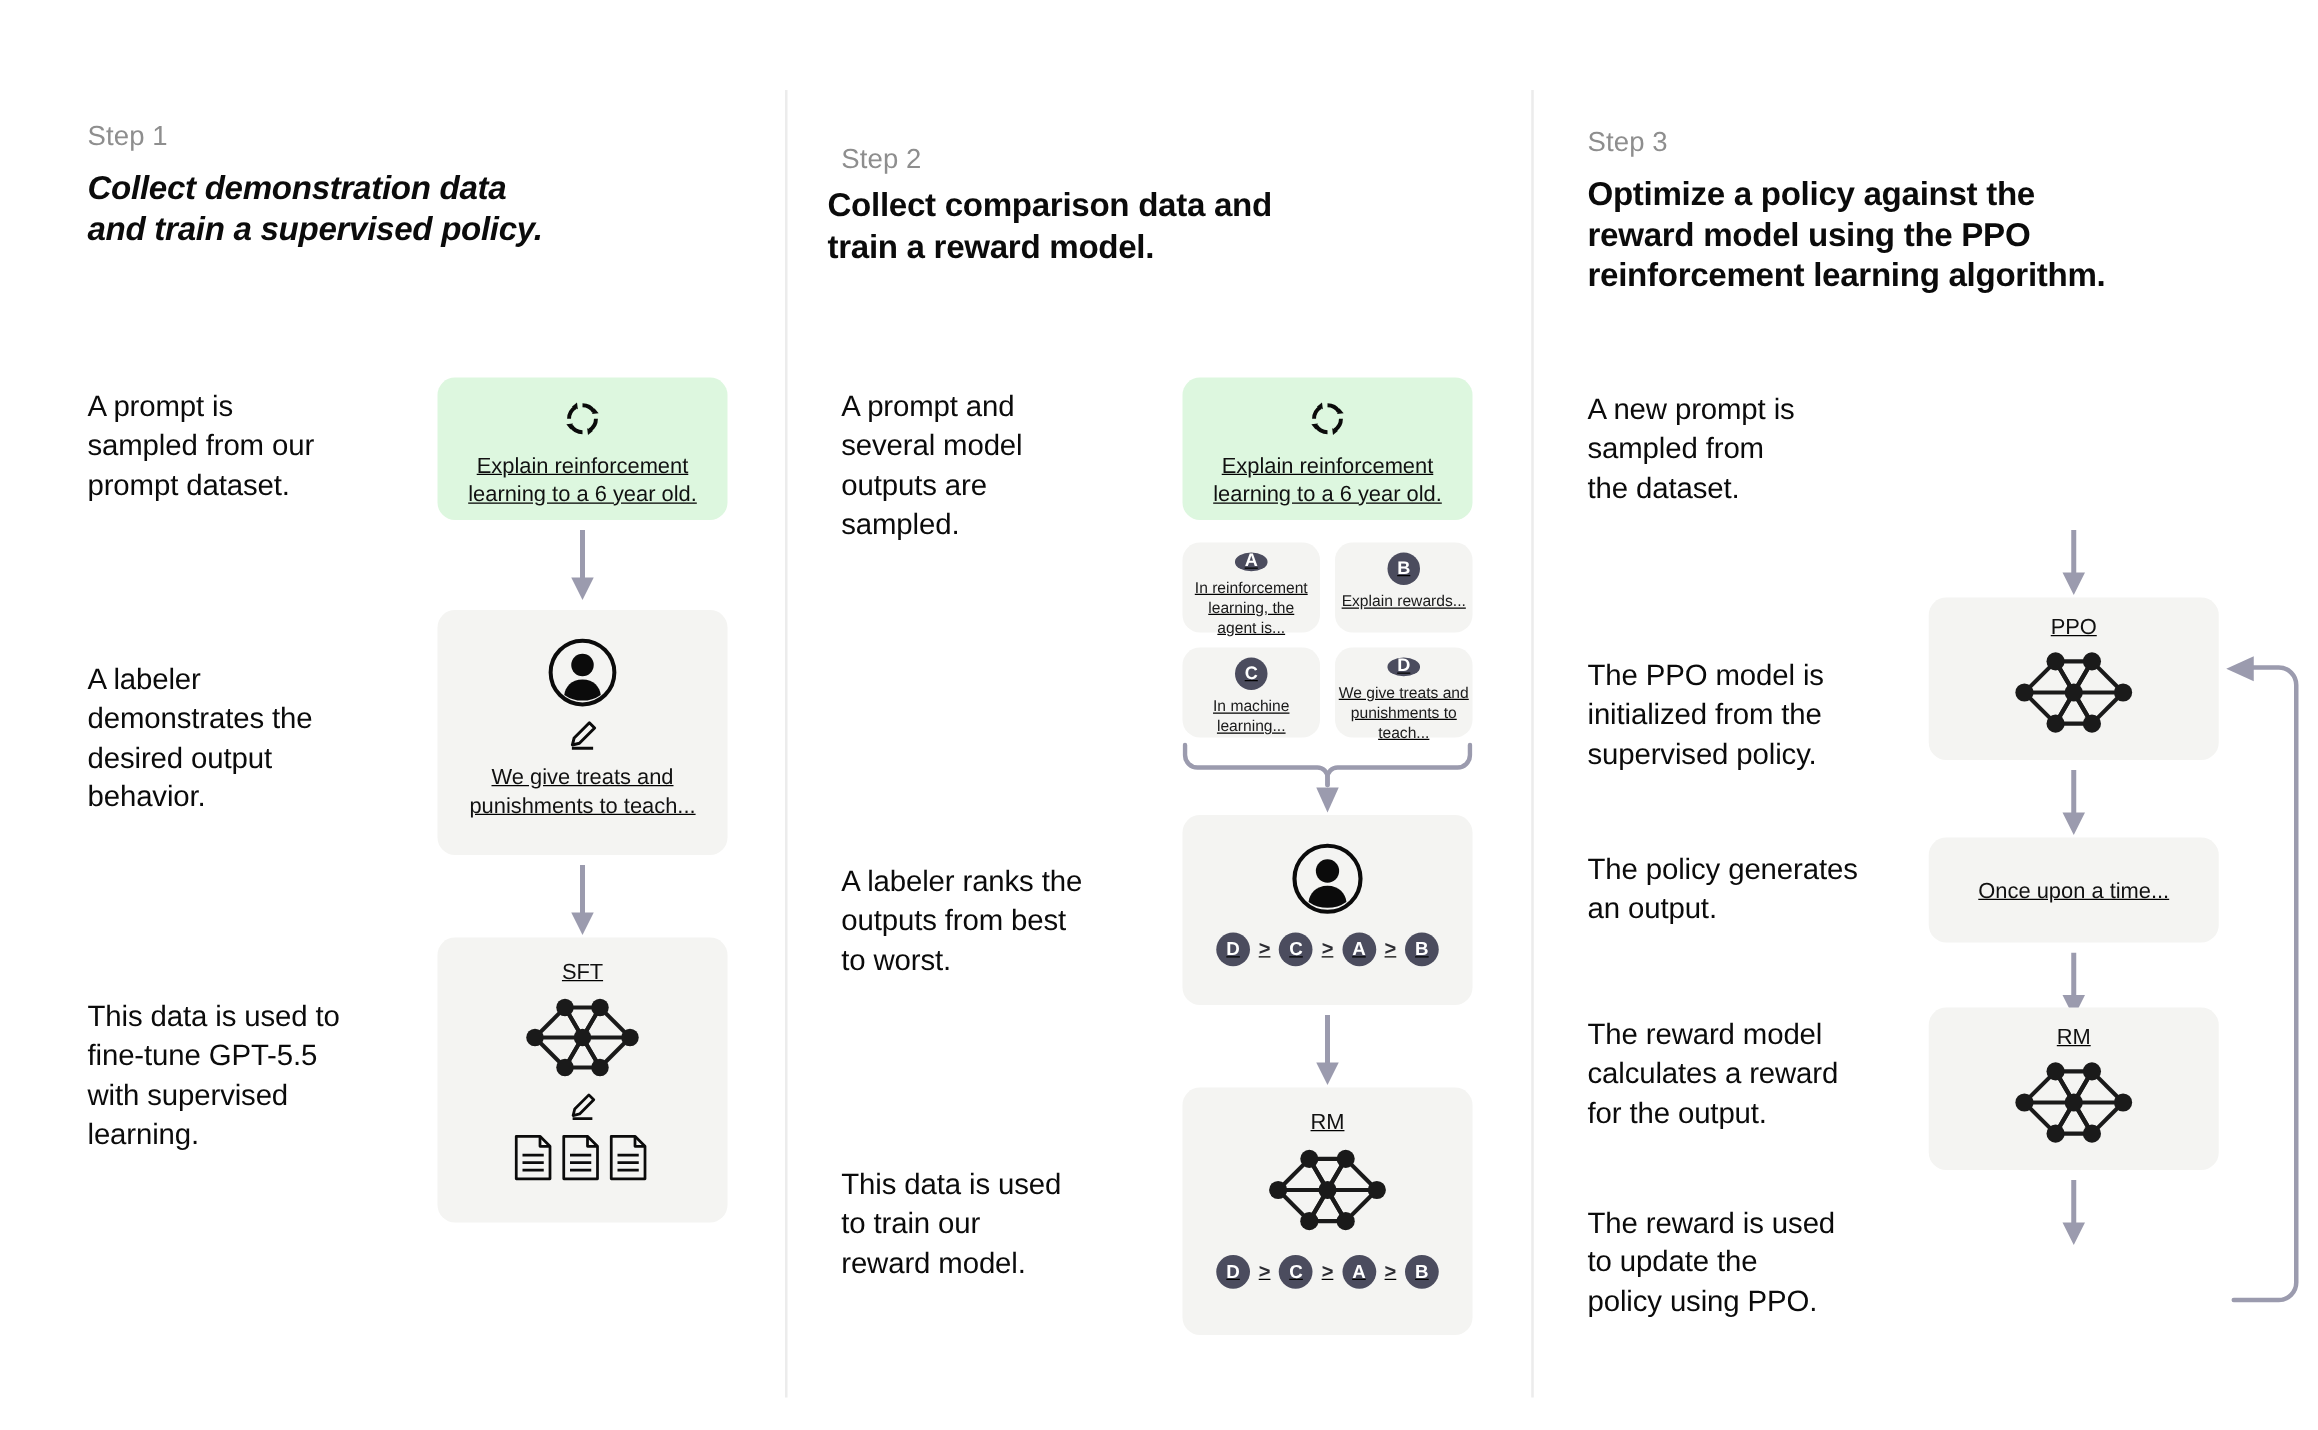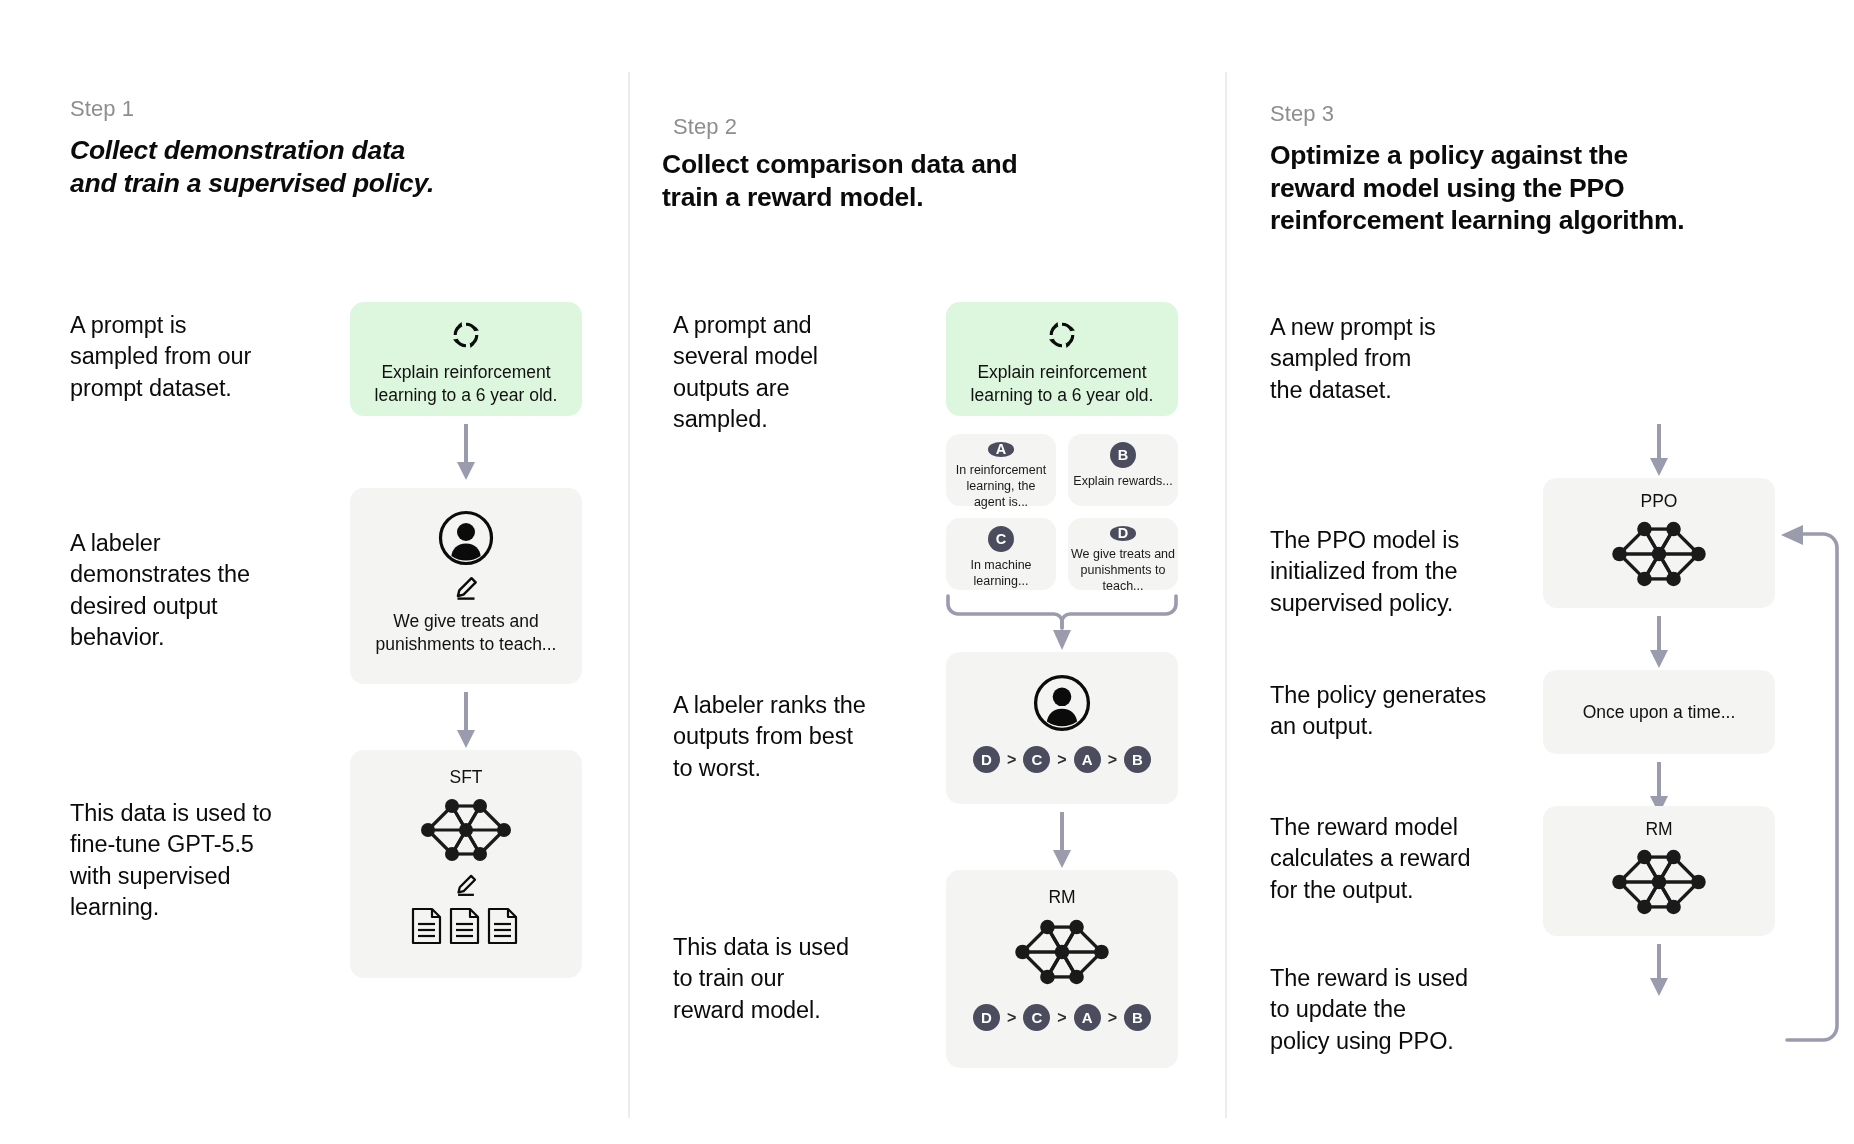--- a/index.html
+++ b/index.html
@@ -102,20 +102,21 @@
     text-align: center;
     line-height: 1.3;
     width: 100%;
   }
 
   .center-col {
     display: flex;
     flex-direction: column;
     align-items: center;
     justify-content: flex-start;
+    text-decoration: underline;
   }
 
   
   .arrow-v {
     position: absolute;
     width: 26px;
   }
   .loop-svg { position: absolute; }
 
   

